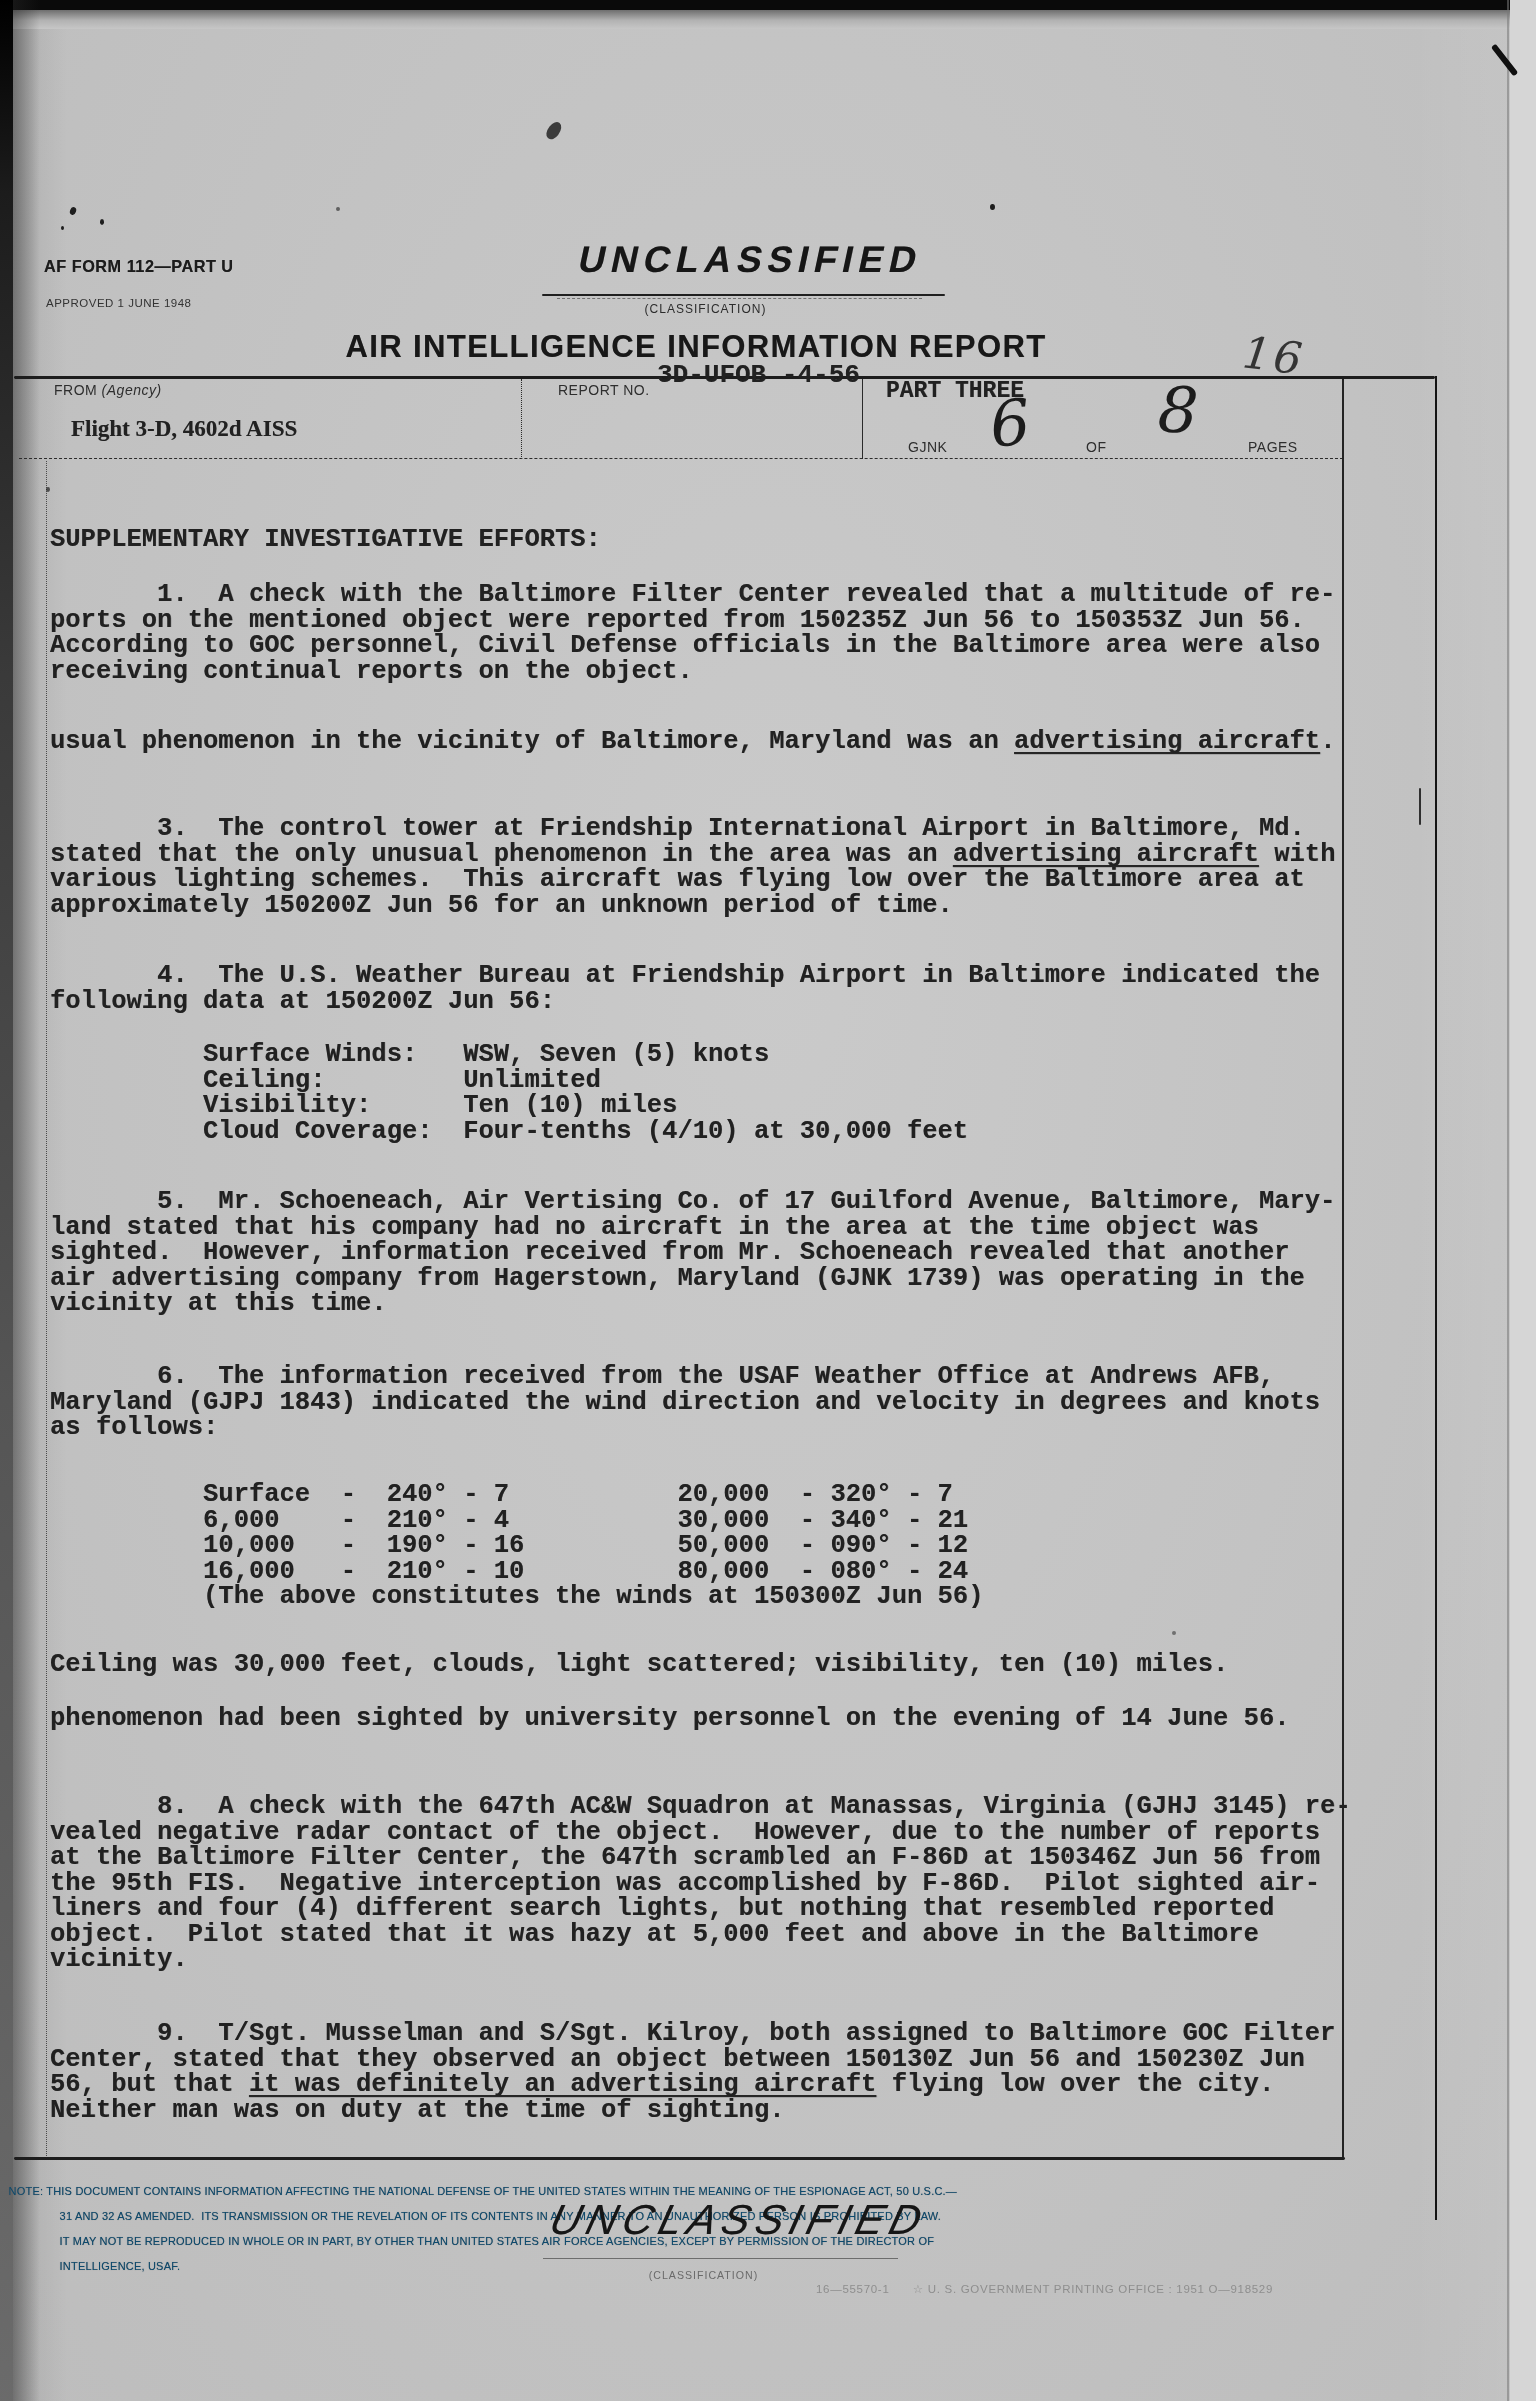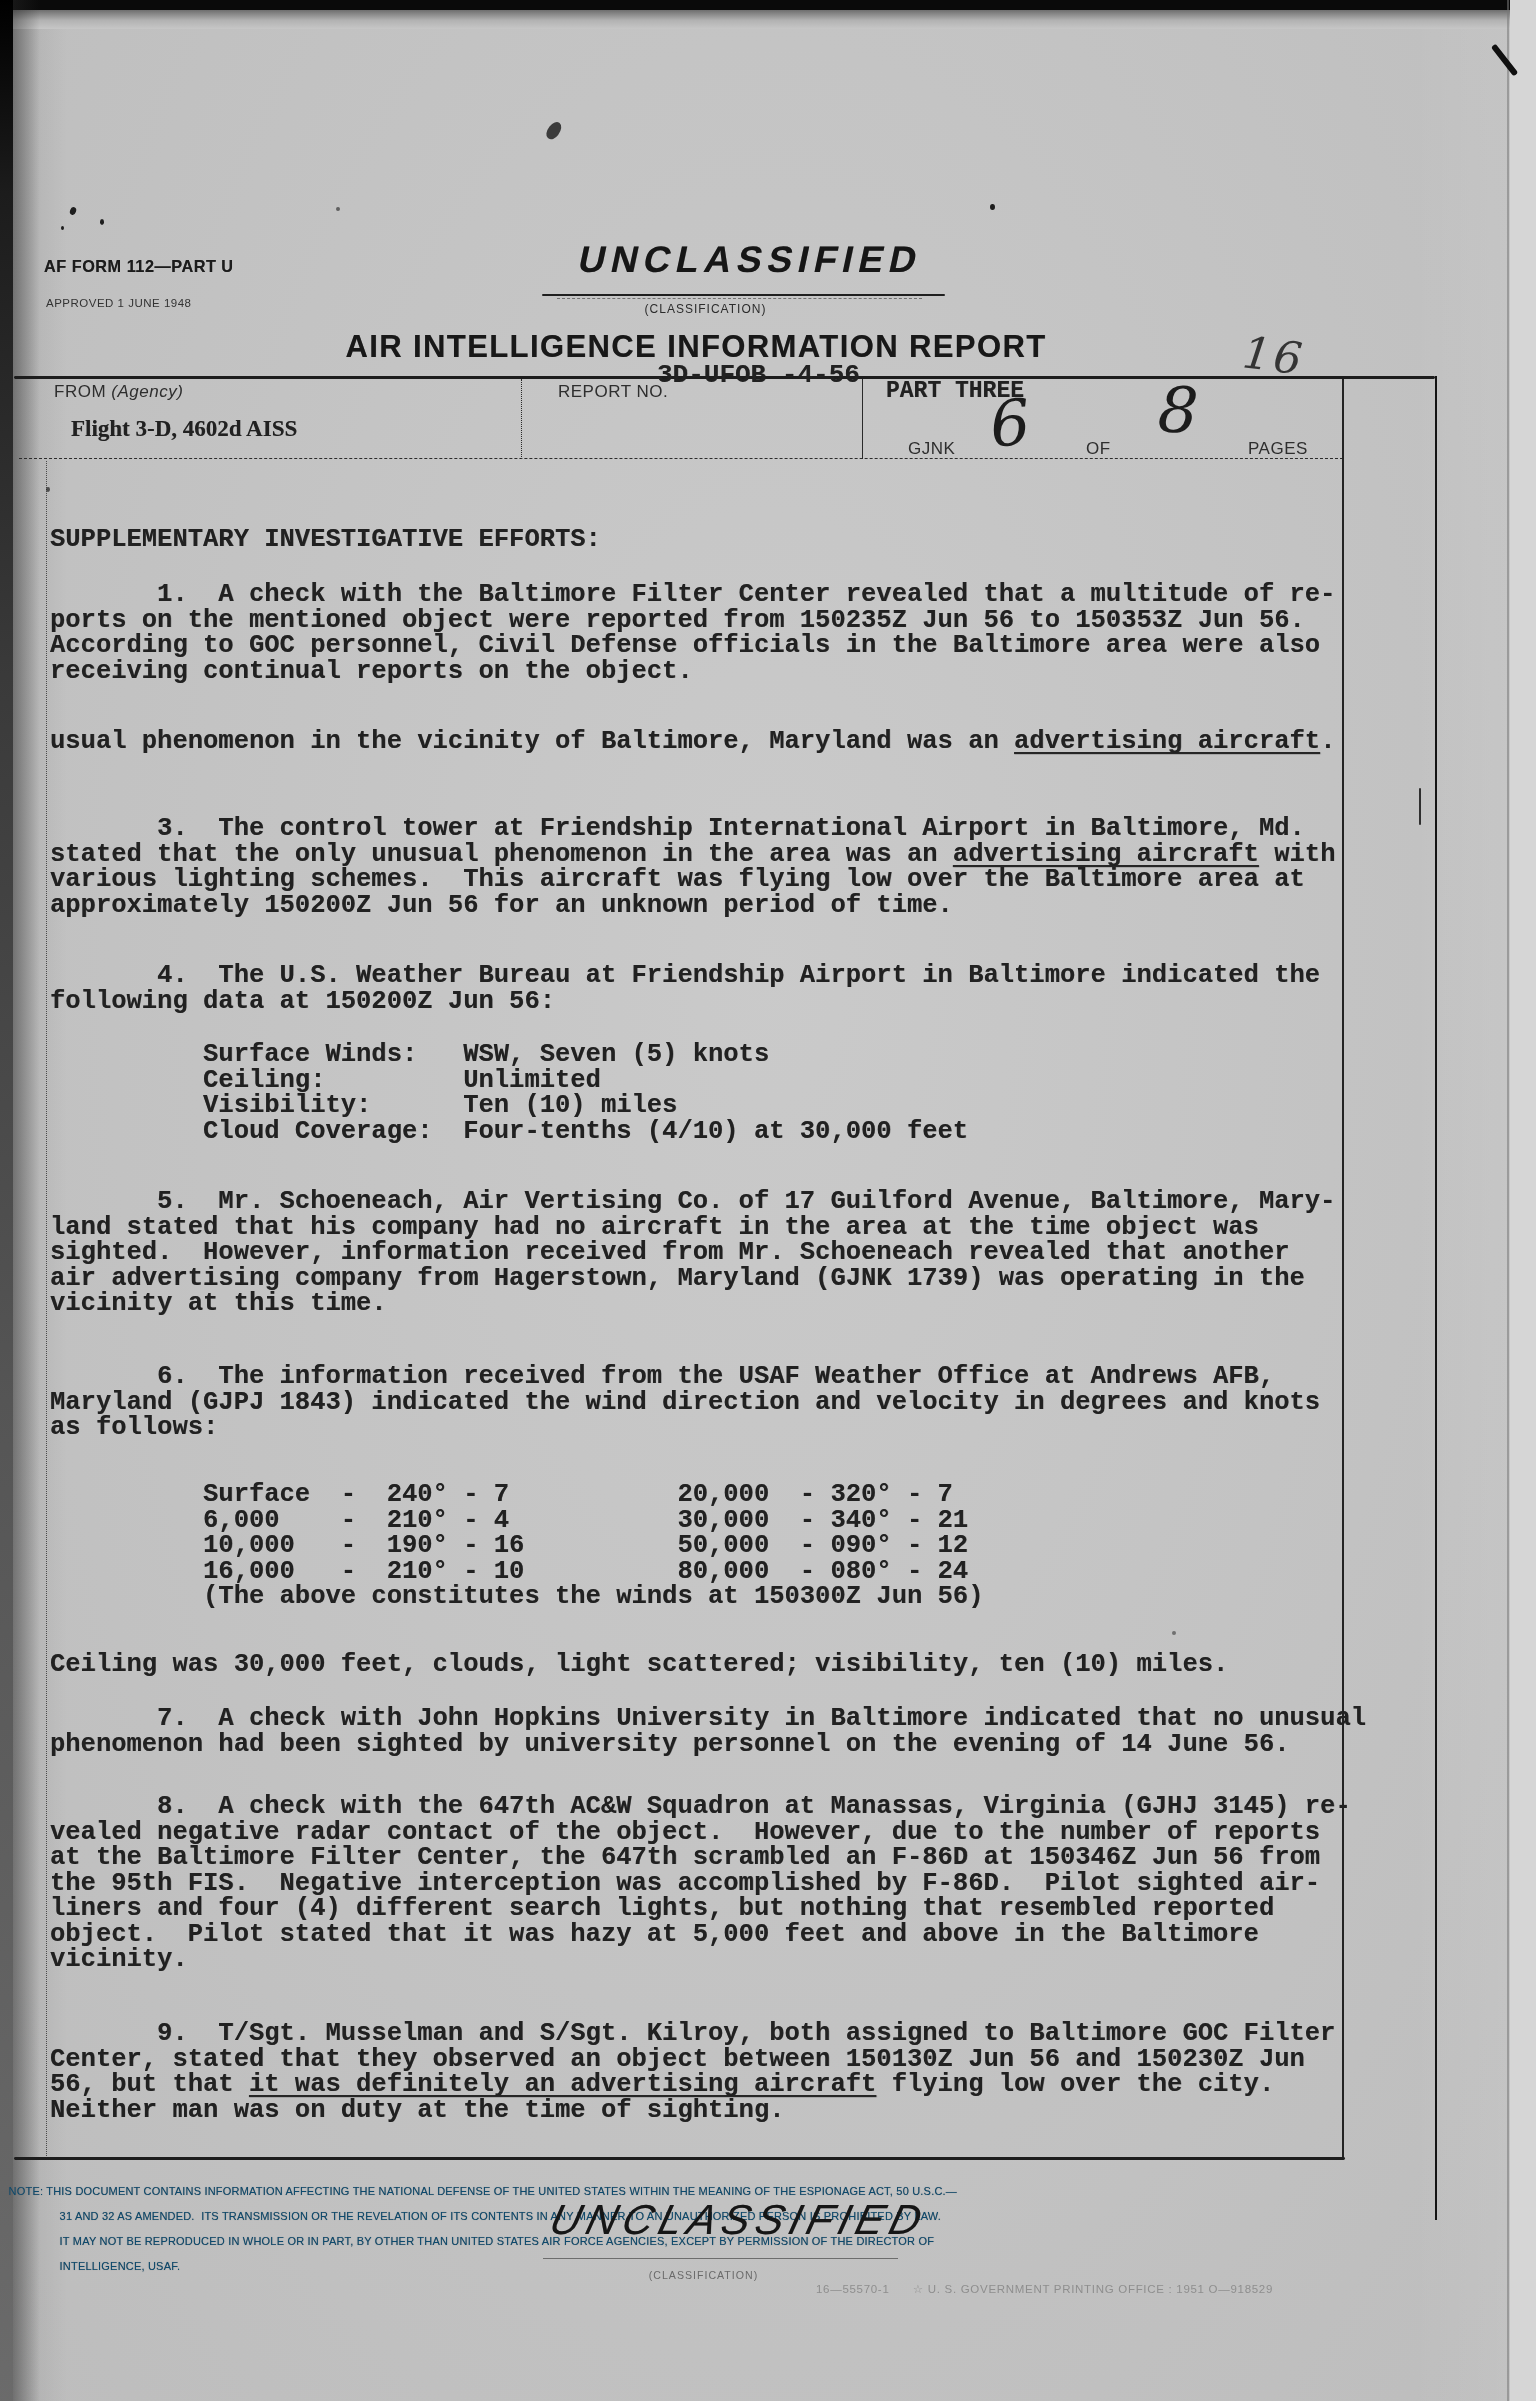--- a/index.html
+++ b/index.html
@@ -30,21 +30,21 @@
   .rule-bottom{left:14.4px;top:2157px;width:1331px;height:3.4px;border-radius:1.4px;}
   .dashed-rule{left:19px;top:458px;width:1324px;border-top:1.4px dashed #2c2c2c;}
   .v-div{width:0;border-left:1.4px dotted #2a2a2a;}
   .v1{left:521px;top:379px;height:80px;}
   .v2{left:862px;top:379px;height:80px;border-left-style:solid;border-left-width:1px;}
   .left-col-border{left:46px;top:461px;height:1697px;width:0;border-left:1.4px dotted #4a4a4a;}
   .inner-right{left:1342px;top:379px;height:1779px;width:1.9px;background:#232323;}
   .outer-right{left:1435px;top:376px;height:1844px;width:2.4px;background:#141414;}
   .pen-tick{left:1419px;top:788px;width:1.9px;height:37px;background:#2f2f2f;border-radius:1px;}
   
-  .lbl{color:#2e2e2e;font-size:17px;letter-spacing:0.5px;white-space:pre;}
+  .lbl{color:#2e2e2e;font-size:14px;letter-spacing:0.5px;white-space:pre;}
   .lbl i{font-style:italic;}
   .form-id{left:44px;top:257px;font-weight:700;font-size:16.3px;color:#1c1c1c;
     letter-spacing:0.5px;text-shadow:0 0 0.5px rgba(20,20,20,.6);}
   .approved{left:46px;top:297px;font-size:11.5px;color:#333;letter-spacing:0.5px;}
   .title{left:288px;top:329px;width:816px;text-align:center;font-weight:700;font-size:31px;
     color:#181818;letter-spacing:1.4px;text-shadow:0.2px 0.4px 0.5px rgba(25,25,25,.5);white-space:nowrap;}
   
   .hand{font-family:"DejaVu Serif",serif;font-style:italic;color:#1c1c1c;}
   .stamp{font-family:"Liberation Sans",sans-serif;font-weight:600;color:#161616;
     transform:skewX(-12deg);letter-spacing:5.8px;white-space:nowrap;
@@ -134,21 +134,21 @@
       <div class="pblock" style="top: 527px;"><div><span>SUPPLEMENTARY INVESTIGATIVE EFFORTS:</span></div></div>
       <div class="pblock" style="top: 582px;"><div><span>       1.  A check with the Baltimore Filter Center revealed that a multitude of re-</span></div><div><span>ports on the mentioned object were reported from 150235Z Jun 56 to 150353Z Jun 56.</span></div><div><span>According to GOC personnel, Civil Defense officials in the Baltimore area were also</span></div><div><span>receiving continual reports on the object.</span></div></div>
       <div class="pblock" style="top: 729px;"><div><span>usual phenomenon in the vicinity of Baltimore, Maryland was an </span><span class="u">advertising aircraft</span><span>.</span></div></div>
       <div class="pblock" style="top: 816px;"><div><span>       3.  The control tower at Friendship International Airport in Baltimore, Md.</span></div><div><span>stated that the only unusual phenomenon in the area was an </span><span class="u">advertising aircraft</span><span> with</span></div><div><span>various lighting schemes.  This aircraft was flying low over the Baltimore area at</span></div><div><span>approximately 150200Z Jun 56 for an unknown period of time.</span></div></div>
       <div class="pblock" style="top: 963px;"><div><span>       4.  The U.S. Weather Bureau at Friendship Airport in Baltimore indicated the</span></div><div><span>following data at 150200Z Jun 56:</span></div></div>
       <div class="pblock" style="top: 1042px;"><div><span>          Surface Winds:   WSW, Seven (5) knots</span></div><div><span>          Ceiling:         Unlimited</span></div><div><span>          Visibility:      Ten (10) miles</span></div><div><span>          Cloud Coverage:  Four-tenths (4/10) at 30,000 feet</span></div></div>
       <div class="pblock" style="top: 1189px;"><div><span>       5.  Mr. Schoeneach, Air Vertising Co. of 17 Guilford Avenue, Baltimore, Mary-</span></div><div><span>land stated that his company had no aircraft in the area at the time object was</span></div><div><span>sighted.  However, information received from Mr. Schoeneach revealed that another</span></div><div><span>air advertising company from Hagerstown, Maryland (GJNK 1739) was operating in the</span></div><div><span>vicinity at this time.</span></div></div>
       <div class="pblock" style="top: 1364px;"><div><span>       6.  The information received from the USAF Weather Office at Andrews AFB,</span></div><div><span>Maryland (GJPJ 1843) indicated the wind direction and velocity in degrees and knots</span></div><div><span>as follows:</span></div></div>
       <div class="pblock" style="top: 1482px;"><div><span>          Surface  -  240° - 7           20,000  - 320° - 7</span></div><div><span>          6,000    -  210° - 4           30,000  - 340° - 21</span></div><div><span>          10,000   -  190° - 16          50,000  - 090° - 12</span></div><div><span>          16,000   -  210° - 10          80,000  - 080° - 24</span></div><div><span>          (The above constitutes the winds at 150300Z Jun 56)</span></div></div>
       <div class="pblock" style="top: 1652px;"><div><span>Ceiling was 30,000 feet, clouds, light scattered; visibility, ten (10) miles.</span></div></div>
-      <div class="pblock" style="top: 1706px;"><div><span>       7.  A check with John Hopkins University in Baltimore indicated that no unusual</span></div><div><span>phenomenon had been sighted by university personnel on the evening of 14 June 56.</span></div></div>
+      <div class="pblock" style="top: 1706px;"><div><span>phenomenon had been sighted by university personnel on the evening of 14 June 56.</span></div></div>
       <div class="pblock" style="top: 1794px;"><div><span>       8.  A check with the 647th AC&amp;W Squadron at Manassas, Virginia (GJHJ 3145) re-</span></div><div><span>vealed negative radar contact of the object.  However, due to the number of reports</span></div><div><span>at the Baltimore Filter Center, the 647th scrambled an F-86D at 150346Z Jun 56 from</span></div><div><span>the 95th FIS.  Negative interception was accomplished by F-86D.  Pilot sighted air-</span></div><div><span>liners and four (4) different search lights, but nothing that resembled reported</span></div><div><span>object.  Pilot stated that it was hazy at 5,000 feet and above in the Baltimore</span></div><div><span>vicinity.</span></div></div>
       <div class="pblock" style="top: 2021px;"><div><span>       9.  T/Sgt. Musselman and S/Sgt. Kilroy, both assigned to Baltimore GOC Filter</span></div><div><span>Center, stated that they observed an object between 150130Z Jun 56 and 150230Z Jun</span></div><div><span>56, but that </span><span class="u">it was definitely an advertising aircraft</span><span> flying low over the city.</span></div><div><span>Neither man was on duty at the time of sighting.</span></div></div>
     </div>
 
   <div class="abs rule rule-bottom"></div>
 
   <div class="abs" id="note-host">
       <div class="note-line">NOTE: THIS DOCUMENT CONTAINS INFORMATION AFFECTING THE NATIONAL DEFENSE OF THE UNITED STATES WITHIN THE MEANING OF THE ESPIONAGE ACT, 50 U.S.C.—</div>
       <div class="note-line cont">31 AND 32 AS AMENDED.  ITS TRANSMISSION OR THE REVELATION OF ITS CONTENTS IN ANY MANNER TO AN UNAUTHORIZED PERSON IS PROHIBITED BY LAW.</div>
       <div class="note-line cont">IT MAY NOT BE REPRODUCED IN WHOLE OR IN PART, BY OTHER THAN UNITED STATES AIR FORCE AGENCIES, EXCEPT BY PERMISSION OF THE DIRECTOR OF</div>

